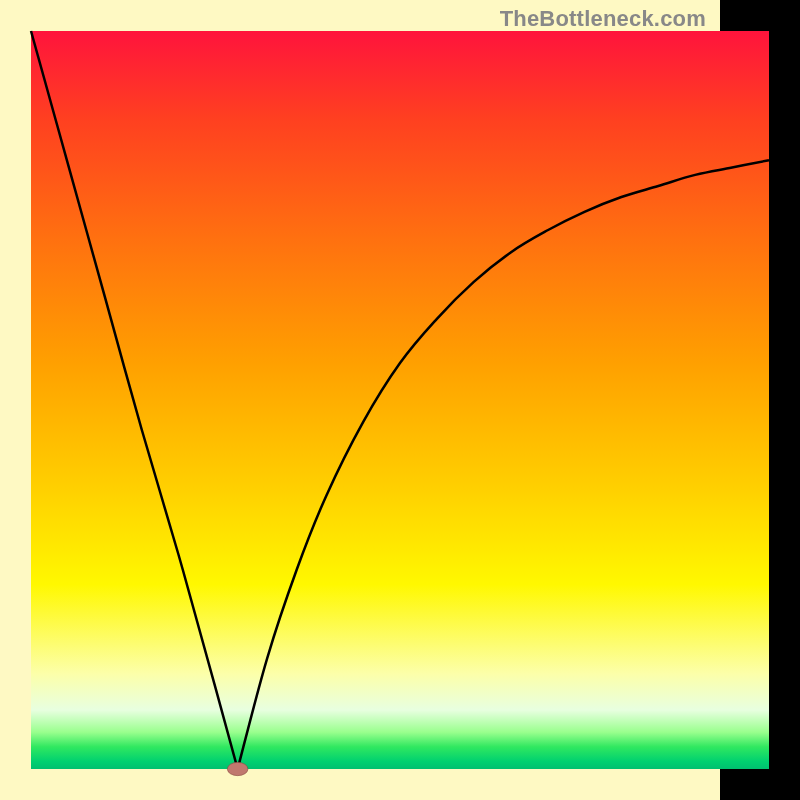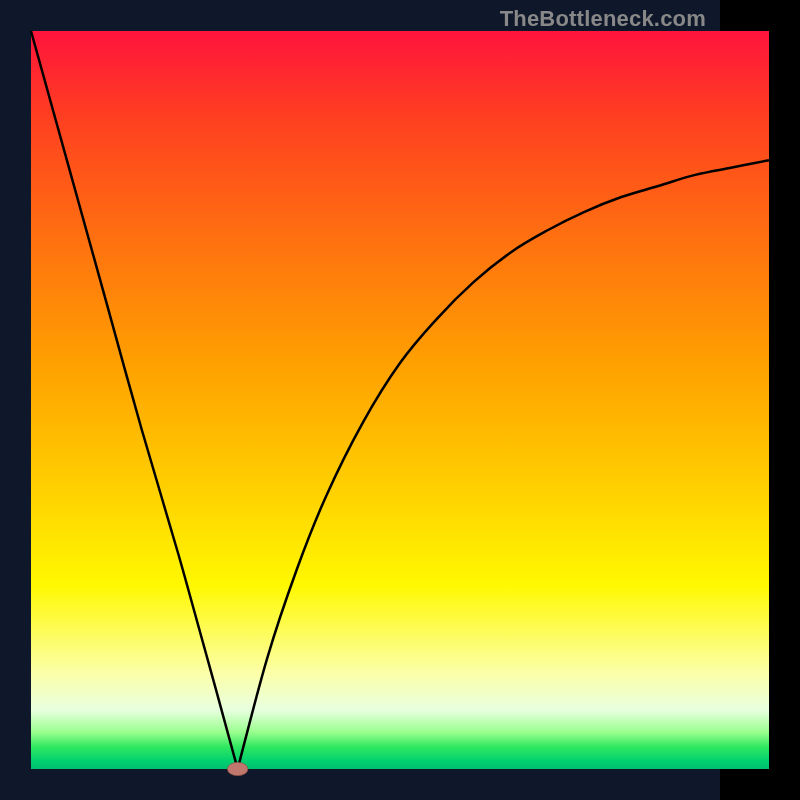--- a/index.html
+++ b/index.html
@@ -10,21 +10,21 @@
     background: #000;
     overflow: hidden;
     font-family: Arial, Helvetica, sans-serif;
   }
   .frame {
     position: absolute;
     top: 0;
     left: 0;
     width: 720px;
     height: 800px;
-    background: #0f172a;
+    background: #fef9c3;
   }
   .plot-area {
     position: absolute;
     
     left: 31px;
     top: 31px;
     width: 738px;
     height: 738px;
     background: linear-gradient(to bottom,
       #ff143c 0%,

